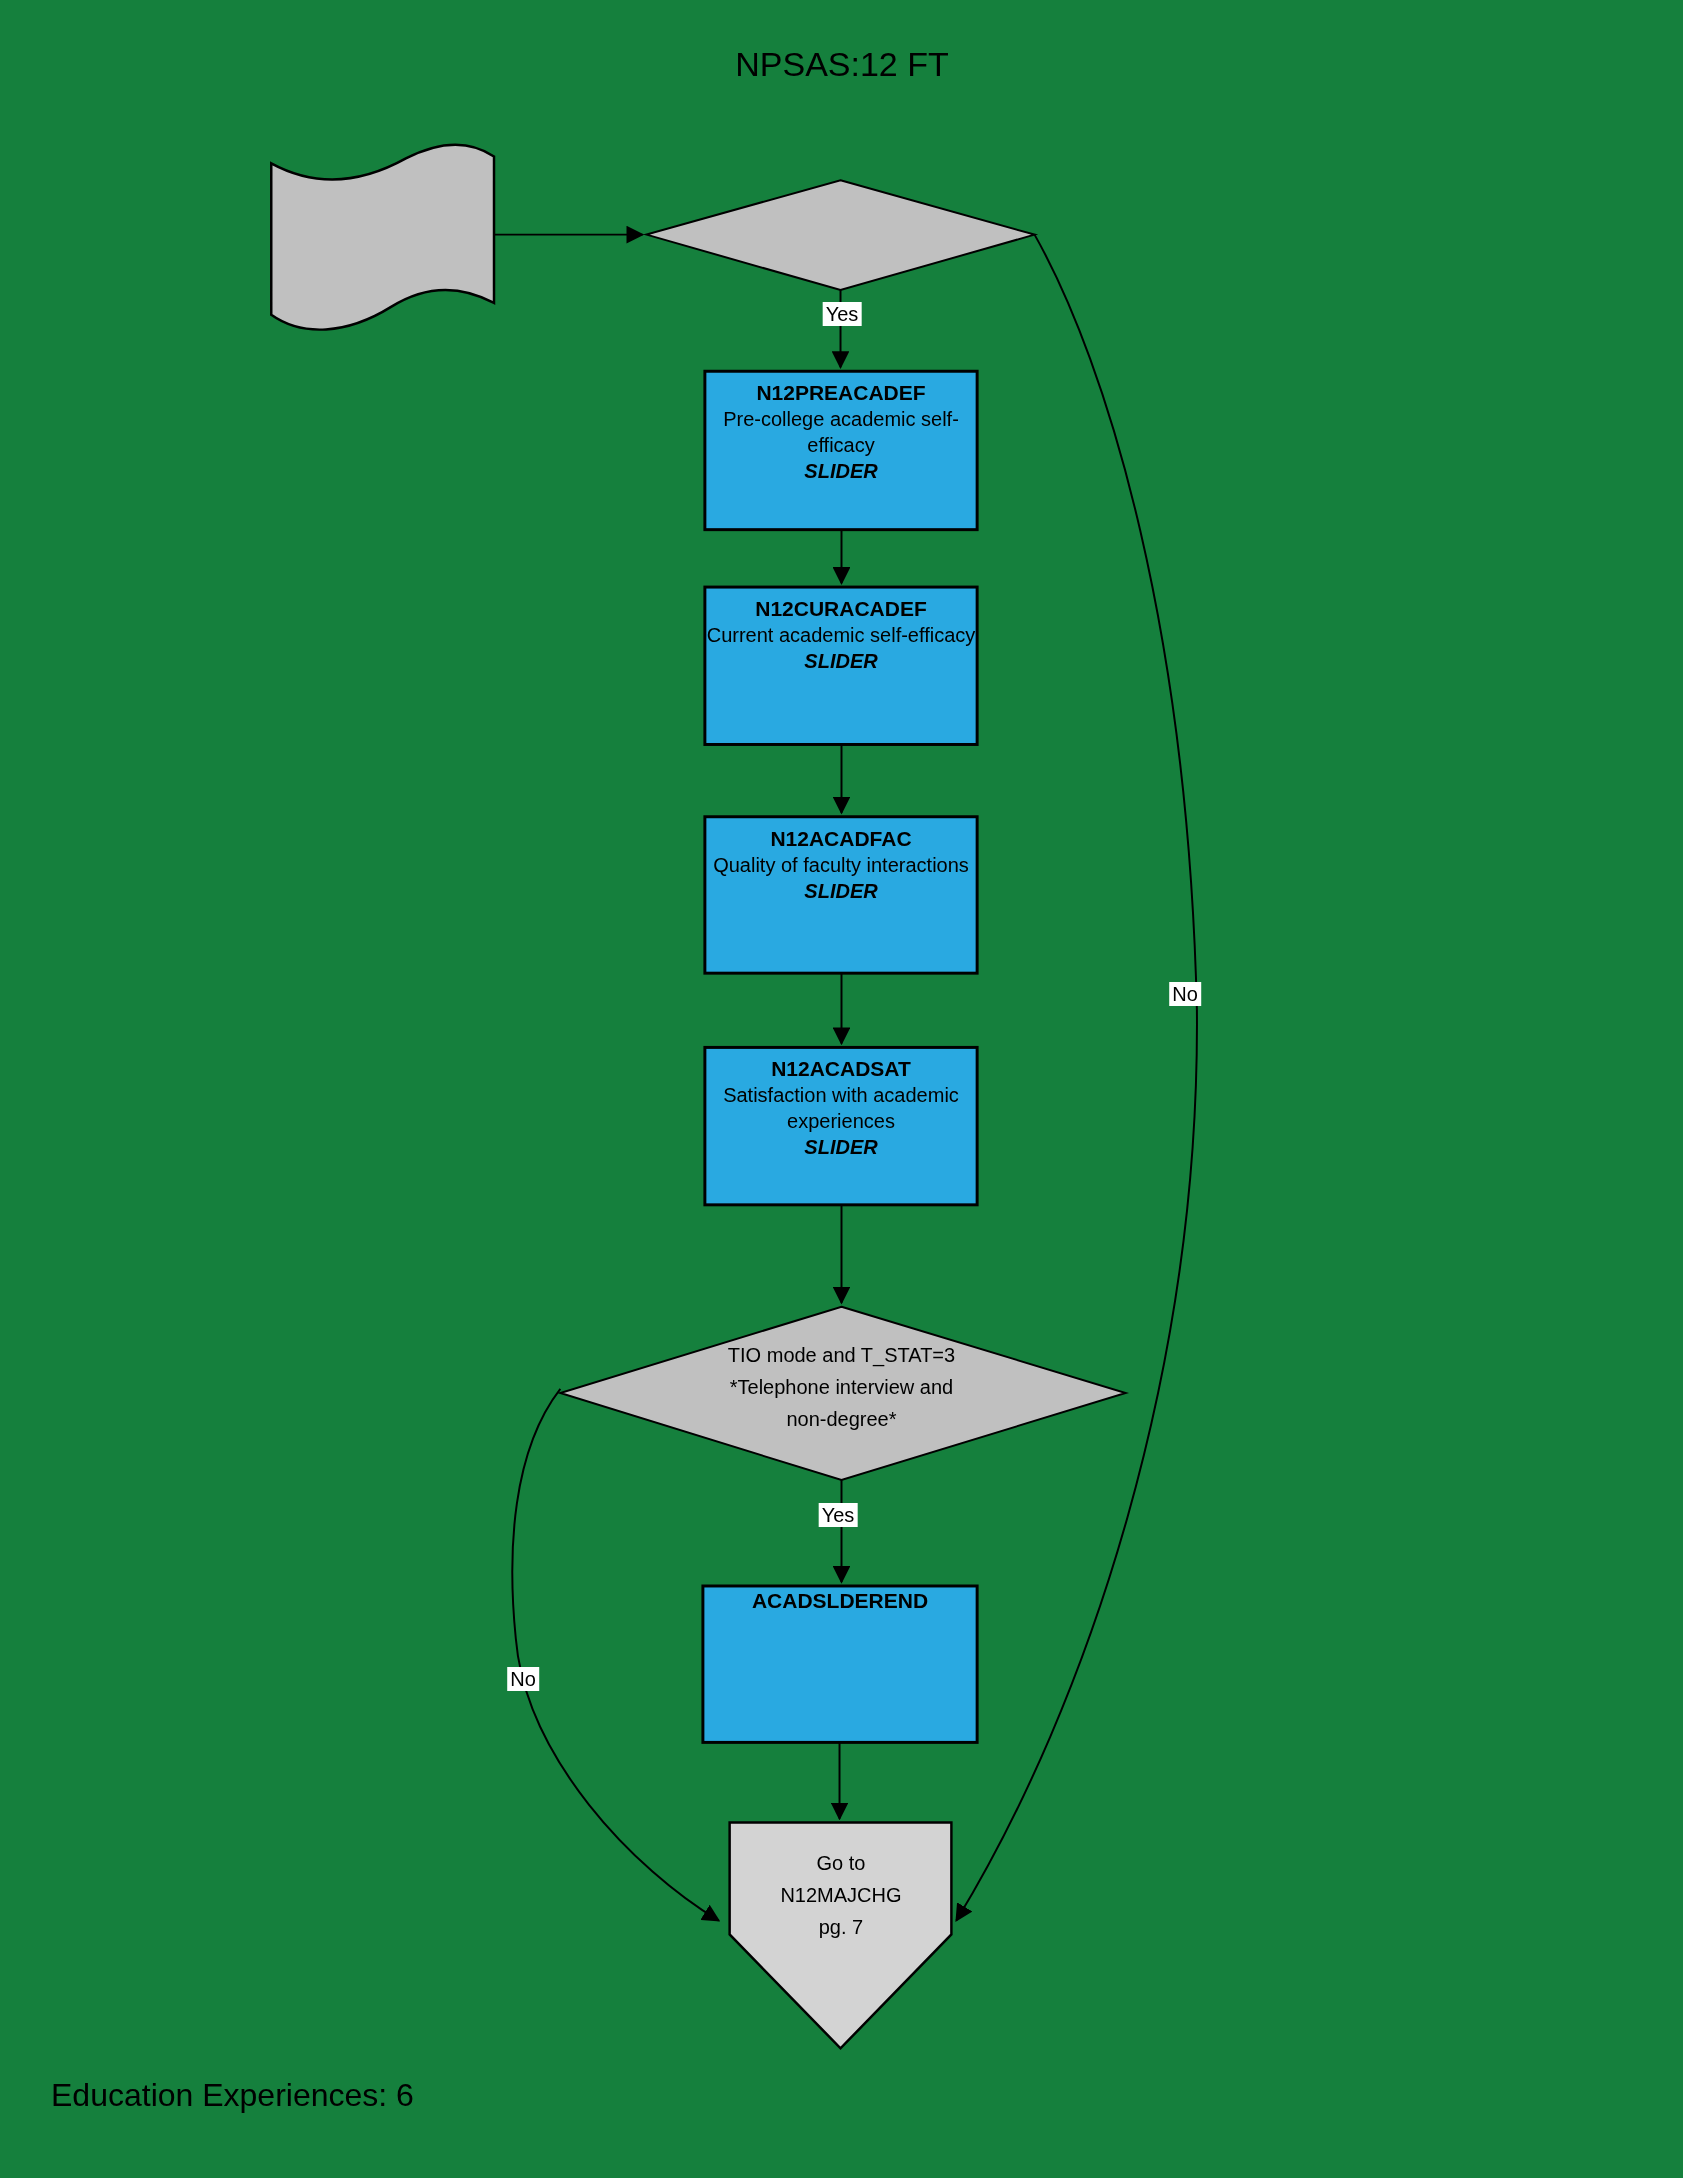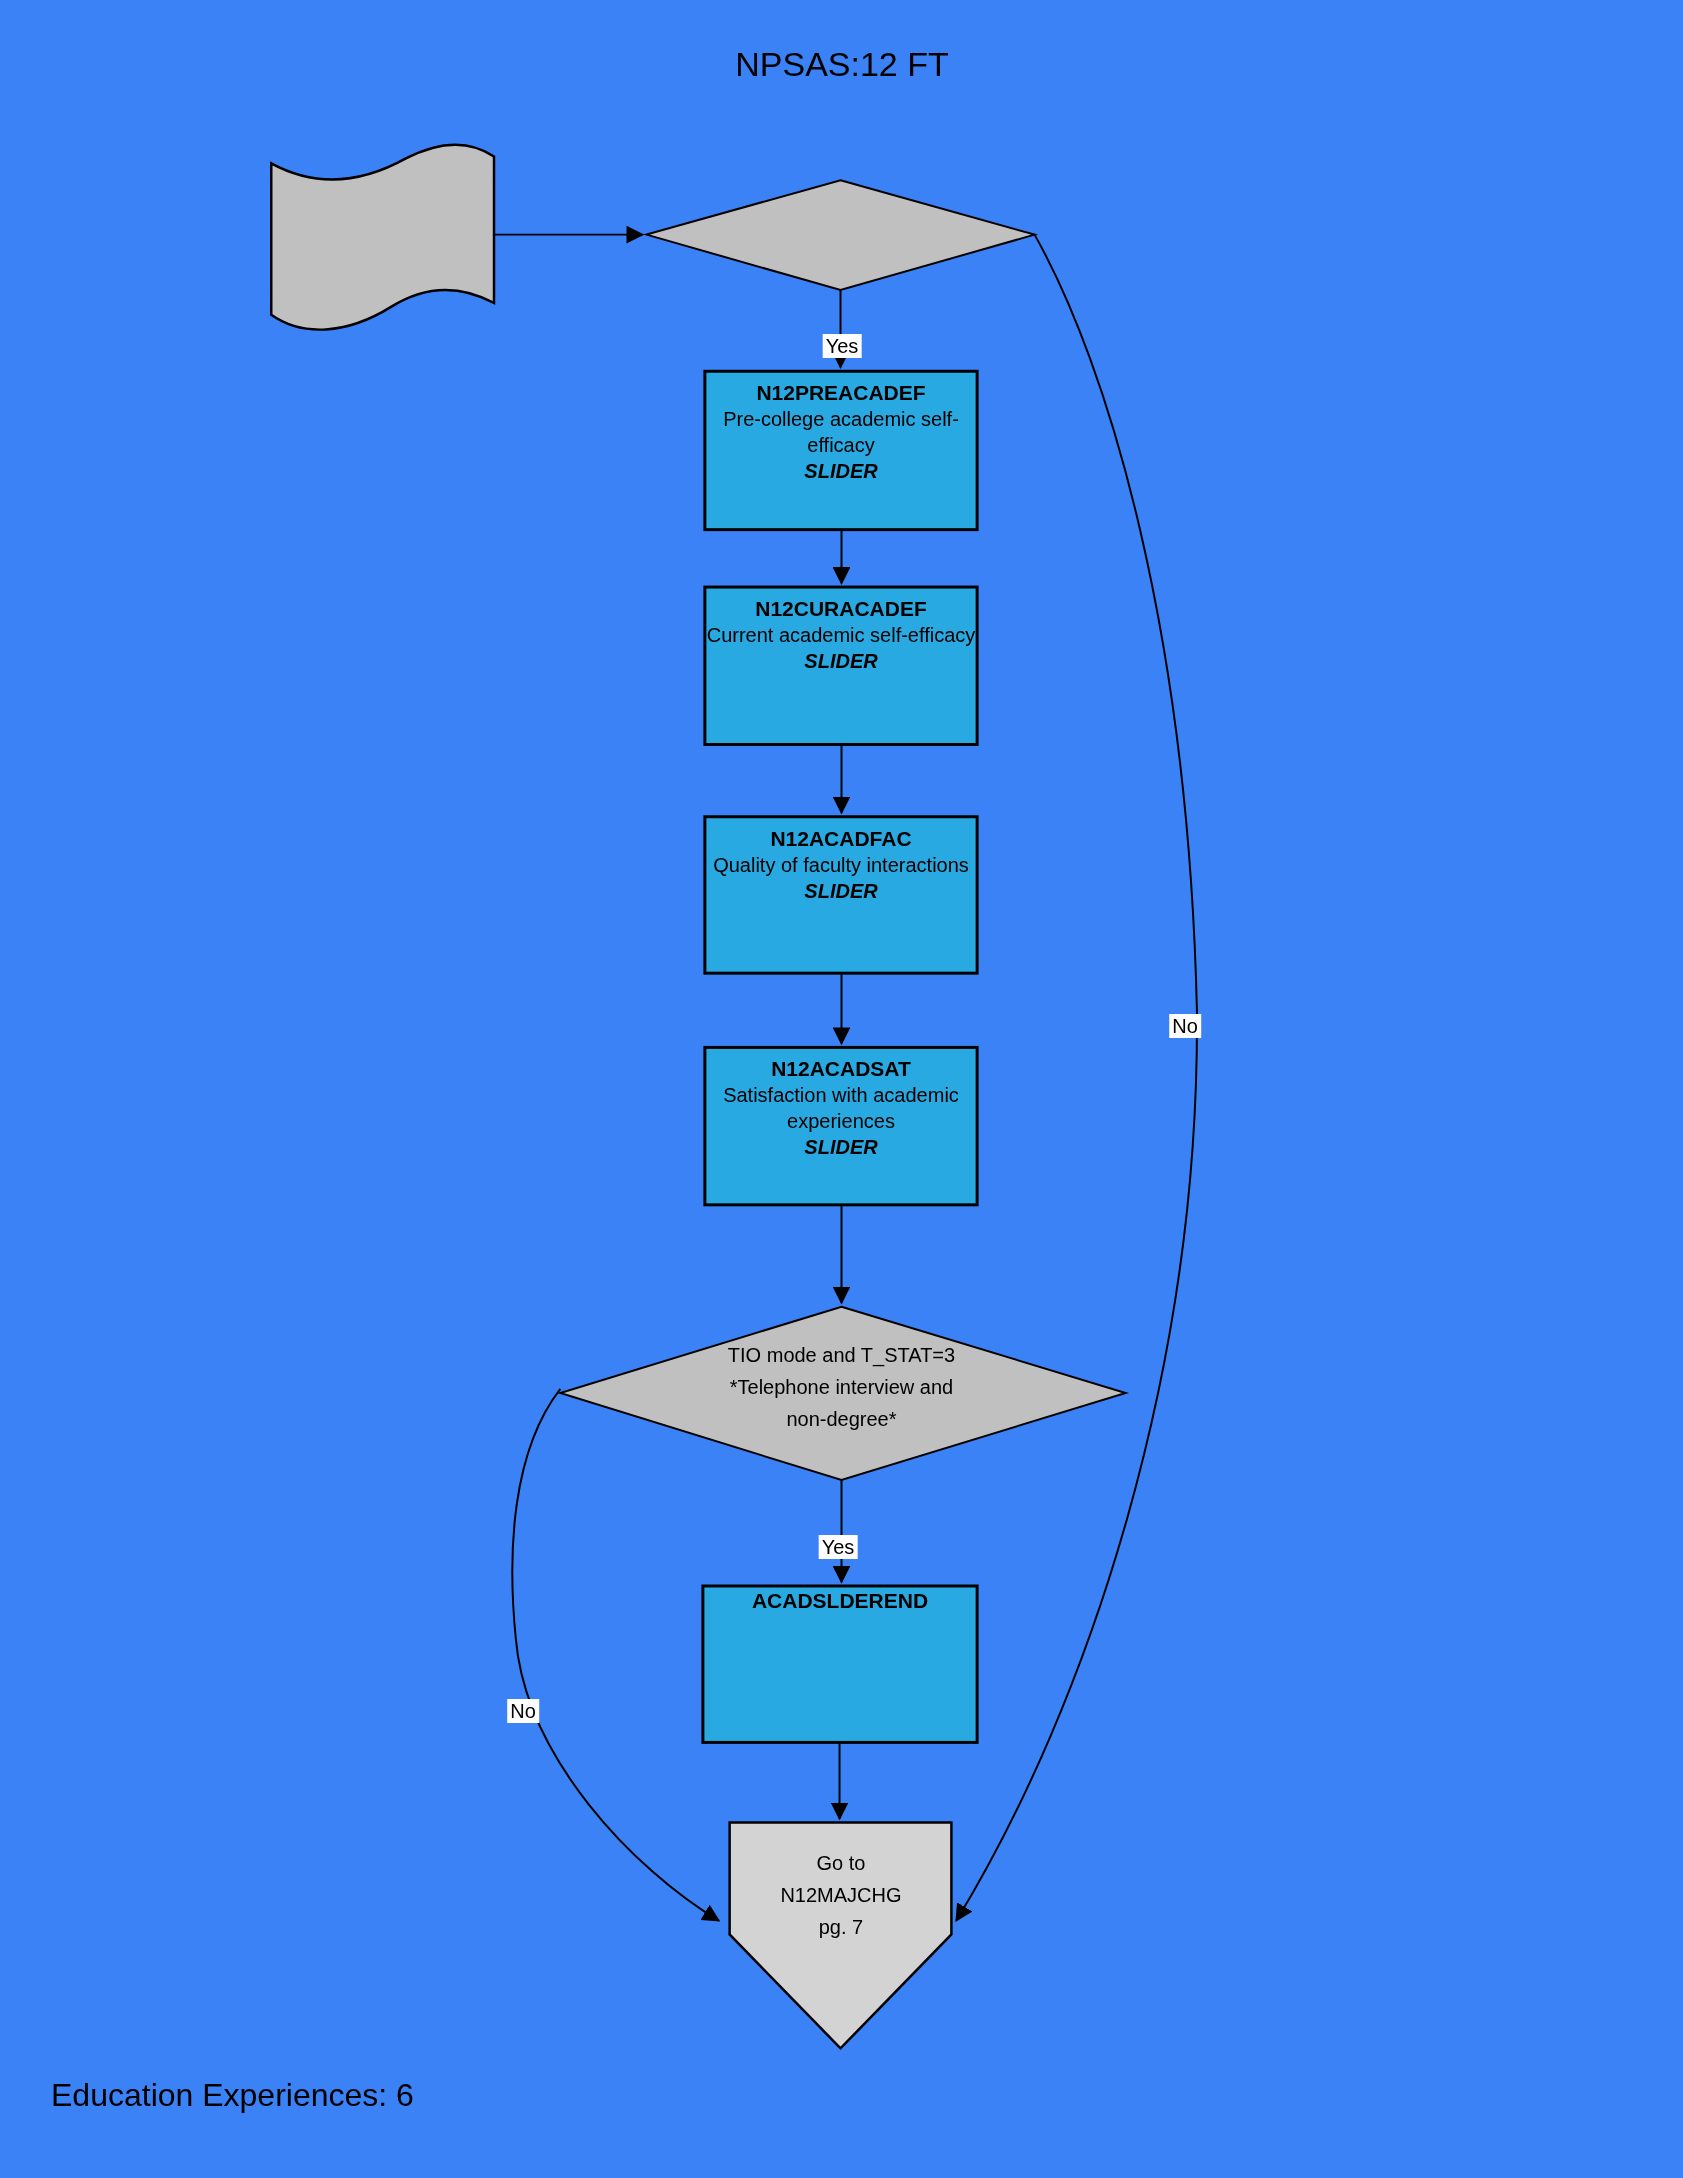--- a/index.html
+++ b/index.html
@@ -1,20 +1,20 @@
 <!DOCTYPE html>
 <html><head>
 <meta charset="utf-8">
 <style>
   html,body{margin:0;padding:0;background:#fff;}
   #canvas{
     position:relative;
     width:1683px;
     height:2178px;
-    background:#3b82f6;
+    background:#15803d;
     font-family:"Liberation Sans", sans-serif;
     color:#000;
     overflow:hidden;
   }
   #shape-layer{position:absolute;left:0;top:0;width:1683px;height:2178px;}
   .lbl{
     position:absolute;
     text-align:center;
     white-space:pre-line;
     line-height:1.3;
@@ -50,21 +50,20 @@
   .proc-text .proc-name{font-weight:bold; font-size:21px; display:block;}
   .proc-text .proc-tag{font-weight:bold; font-style:italic; font-size:20px; display:block;}
   .proc-text .proc-desc{display:block;}
   .edge-label{
     position:absolute;
     transform:translate(-50%,0);
     font-size:20px;
     background:#ffffff;
     padding:0 3px;
     line-height:24px;
-    margin-top:32px;
   }
   .terminal-text{
     left:730px; top:1847px; width:222px;
     font-size:20px; line-height:32px;
   }
   .page-footer{
     left:51px; top:2075px;
     font-size:32px;
   }
 </style>

